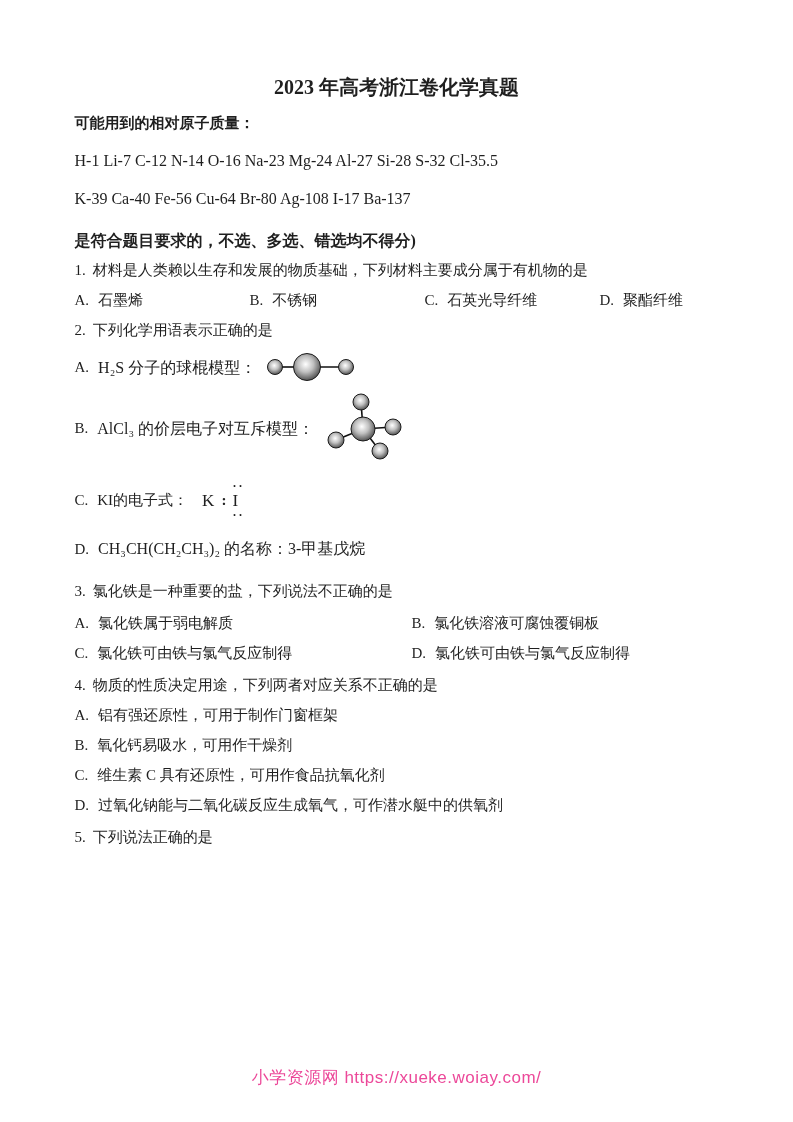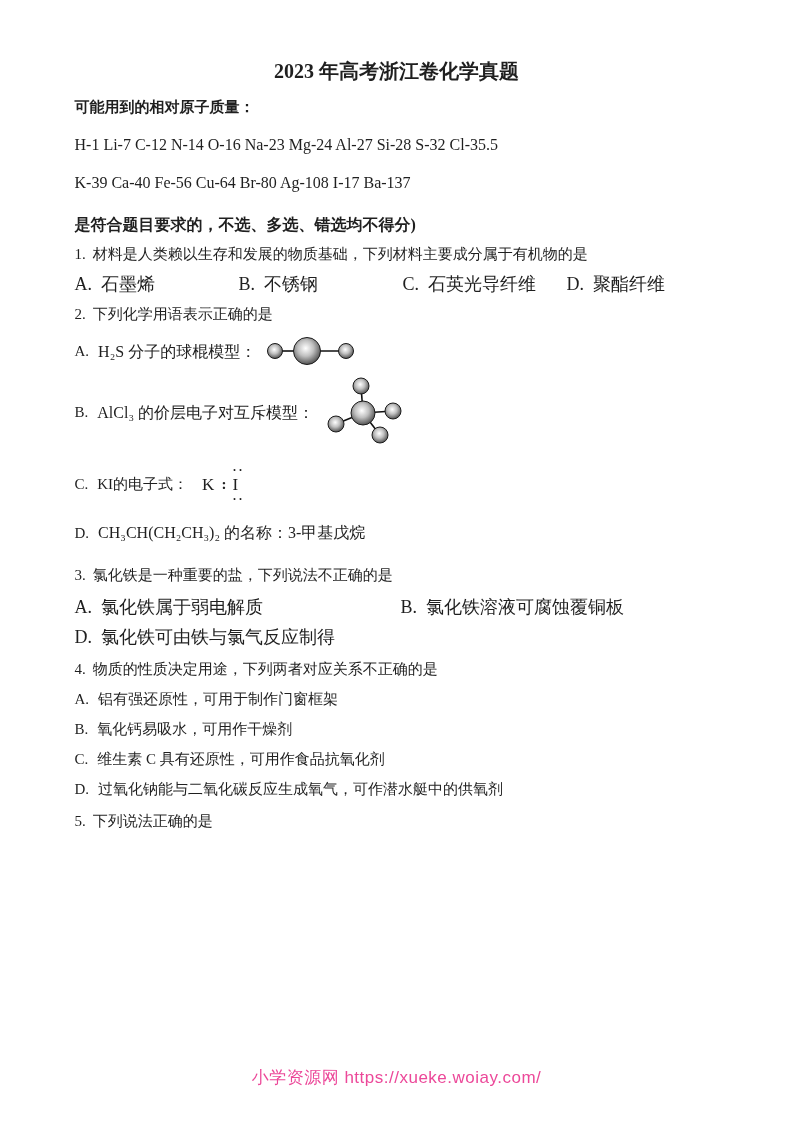--- a/index.html
+++ b/index.html
@@ -5,21 +5,21 @@
   * { box-sizing: border-box; }
   html, body { margin: 0; padding: 0; background: #ffffff; }
   .page {
     position: relative;
     width: 788px;
     height: 1122px;
     margin: 0 auto;
     background: #ffffff;
     color: #1f1f1f;
     font-family: "Liberation Serif", "DejaVu Serif", serif;
-    padding: 56px 72px 0 72px;
+    padding: 72px 72px 0 72px;
     overflow: hidden;
   }
   .title {
     font-size: 20px;
     line-height: 30px;
     font-weight: 700;
     text-align: center;
     margin: 0 0 10px 0;
   }
   .masses-label {
@@ -44,23 +44,24 @@
     font-size: 15px;
     line-height: 21px;
     margin: 9px 0 0 0;
   }
   .q-stem.first { margin-top: 4px; }
   .q-stem.gap-lg { margin-top: 19px; }
   .q-stem.gap-md { margin-top: 11px; }
   .q-num { margin-right: 7px; }
   .opt-row {
     display: flex;
-    font-size: 18px;
+    font-size: 15px;
     line-height: 21px;
     margin: 9px 0 0 0;
+    gap: 11px;
   }
   .opt-row.gap-md { margin-top: 11px; }
   .four-col > .opt { flex: 0 0 164px; }
   .four-col > .opt:last-child { flex: 1 1 auto; }
   .two-col > .opt { flex: 0 0 326px; }
   .two-col > .opt:last-child { flex: 1 1 auto; }
   .opt-label { margin-right: 9px; }
   .opt-line {
     display: flex;
     align-items: center;
@@ -188,20 +189,21 @@
   </div>
 
   <p class="formula-line"><span class="opt-label">D.</span><span class="formula-text">CH₃CH(CH₂CH₃)₂ 的名称：3-甲基戊烷</span></p>
 
   <p class="q-stem gap-lg"><span class="q-num">3.</span><span>氯化铁是一种重要的盐，下列说法不正确的是</span></p>
   <div class="opt-row two-col gap-md">
     <span class="opt"><span class="opt-label">A.</span><span class="opt-text">氯化铁属于弱电解质</span></span>
     <span class="opt"><span class="opt-label">B.</span><span class="opt-text">氯化铁溶液可腐蚀覆铜板</span></span>
   </div>
   <div class="opt-row two-col">
+    <span class="opt"><span class="opt-label">C.</span><span class="opt-text">氯化铁可由铁与氯气反应制得</span></span>
     <span class="opt"><span class="opt-label">D.</span><span class="opt-text">氯化铁可由铁与氯气反应制得</span></span>
   </div>
 
   <p class="q-stem gap-md"><span class="q-num">4.</span><span>物质的性质决定用途，下列两者对应关系不正确的是</span></p>
   <p class="q-stem"><span class="opt-label">A.</span><span class="opt-text">铝有强还原性，可用于制作门窗框架</span></p>
   <p class="q-stem"><span class="opt-label">B.</span><span class="opt-text">氧化钙易吸水，可用作干燥剂</span></p>
   <p class="q-stem"><span class="opt-label">C.</span><span class="opt-text">维生素 C 具有还原性，可用作食品抗氧化剂</span></p>
   <p class="q-stem"><span class="opt-label">D.</span><span class="opt-text">过氧化钠能与二氧化碳反应生成氧气，可作潜水艇中的供氧剂</span></p>
 
   <p class="q-stem gap-md"><span class="q-num">5.</span><span>下列说法正确的是</span></p>

